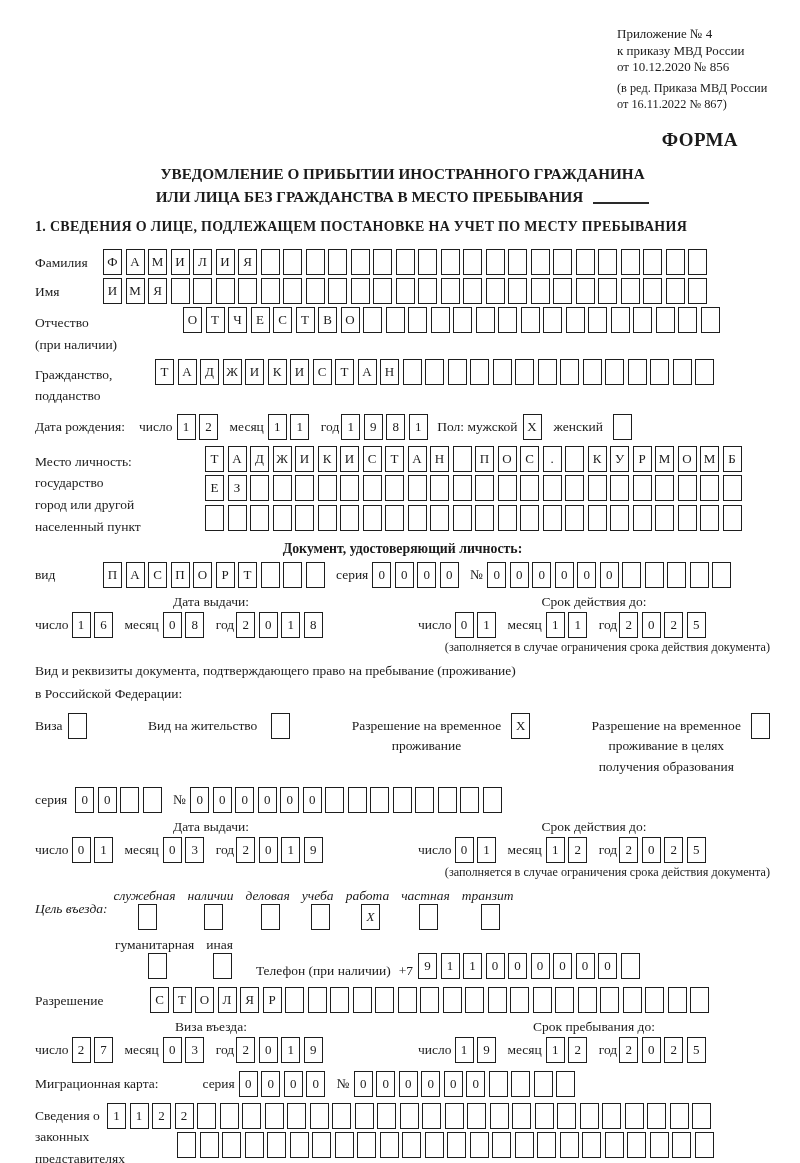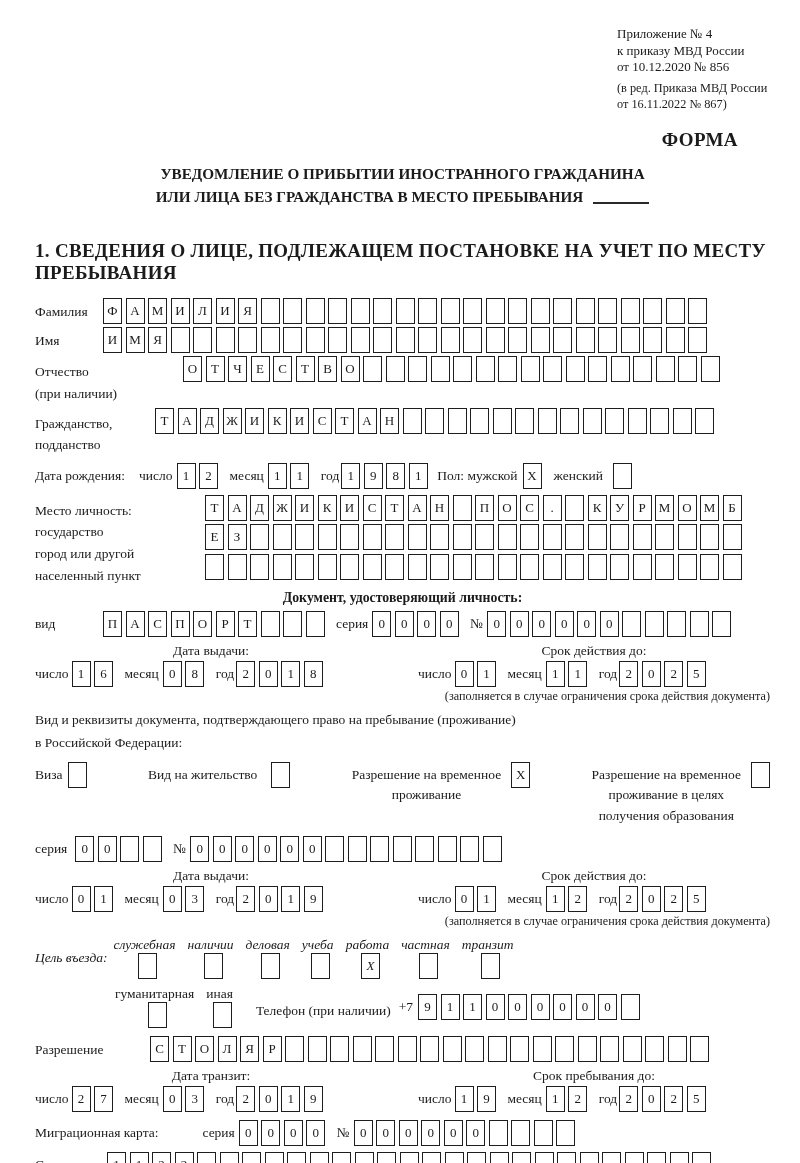--- a/index.html
+++ b/index.html
@@ -14,21 +14,21 @@
     font-size:13.5px;
     overflow:hidden;
   }
   
   .appendix{margin-left:582px;line-height:1.28;font-size:13px;}
   .appendix .ed{margin-top:5px;font-size:12.3px;line-height:1.3;}
   .forma{text-align:right;padding-right:32px;font-weight:700;font-size:19px;margin-top:16px;letter-spacing:.4px;}
   
   .title{text-align:center;font-weight:700;font-size:15.2px;line-height:1.5;margin-top:12px;}
   .blank-line{display:inline-block;width:56px;border-bottom:2px solid #2a2a2a;margin-left:10px;transform:translateY(2px);}
-  .sect{font-weight:700;font-size:19px;letter-spacing:.3px;margin-top:32px;margin-bottom:14px;}
+  .sect{font-weight:700;font-size:14px;letter-spacing:.3px;margin-top:11px;margin-bottom:14px;}
   
   .cells{display:inline-flex;flex-wrap:nowrap;vertical-align:middle;}
   .cell{
     width:17px;height:24px;border:1.5px solid #1e1e1e;margin-right:3.5px;
     display:flex;align-items:center;justify-content:center;
     font-size:13px;flex:0 0 auto;background:#fff;
   }
   .checkbox{
     display:inline-flex;width:17px;height:24px;border:1.5px solid #1e1e1e;
     align-items:center;justify-content:center;font-size:13px;vertical-align:middle;
@@ -55,21 +55,21 @@
   .vrow{display:flex;justify-content:space-between;align-items:flex-start;margin-top:8px;margin-bottom:10px;}
   .vitem{display:flex;align-items:flex-start;}
   .vitem .lbl{padding-top:5px;}
   .vstack{text-align:center;line-height:1.5;padding-top:3px;}
   
   .opts{display:inline-flex;align-items:center;}
   .opt{display:inline-flex;align-items:center;margin-right:11px;flex-direction:column;}
   .opt:last-child{margin-right:0;}
   .opt-label{margin-right:1px;}
   .purpose-row{display:flex;align-items:center;margin-top:8px;font-style:italic;}
-  .purpose2{display:flex;align-items:center;margin-top:7px;padding-left:80px;}
+  .purpose2{display:flex;align-items:flex-end;margin-top:7px;padding-left:80px;}
   .phone-lbl{margin:8px 8px 0 22px;}
   .p7{margin-right:5px;}
   .neg{margin-left:-70px;}
   .lablines div{line-height:1.6;}
 </style>
 </head>
 <body>
 
 <div class="page">
 
@@ -616,21 +616,21 @@
         <div class="cell"></div>
         <div class="cell"></div>
         <div class="cell"></div>
         <div class="cell"></div>
         <div class="cell"></div>
       </div>
   </div>
 
   <div class="dcols">
     <div class="dcol dc1">
-      <div class="dhead">Дата транзит:</div>
+      <div class="dhead">Виза въезда:</div>
       <div class="dline">
         <span>число</span>
         <span class="cells" style="margin-left:3px;">
             <div class="cell">2</div>
             <div class="cell">7</div>
           </span>
         <span class="dlabel">месяц</span>
         <span class="cells">
             <div class="cell">0</div>
             <div class="cell">3</div>

